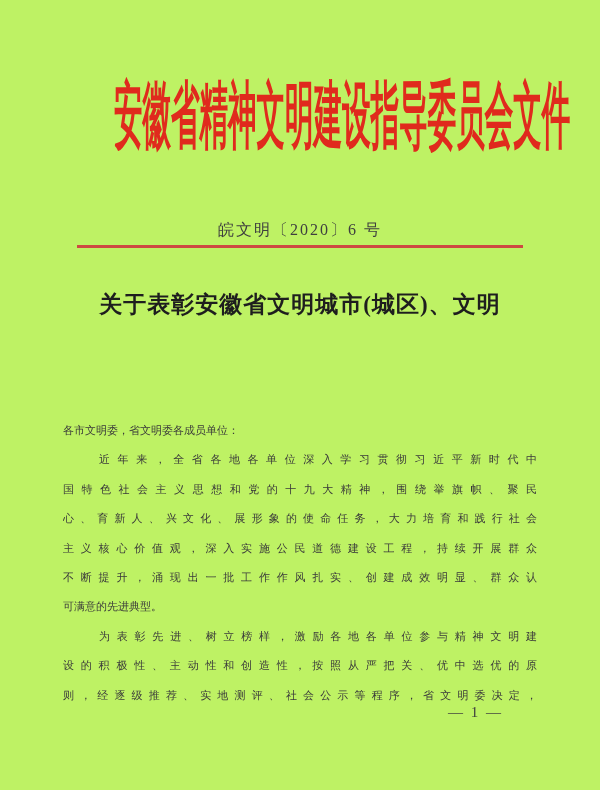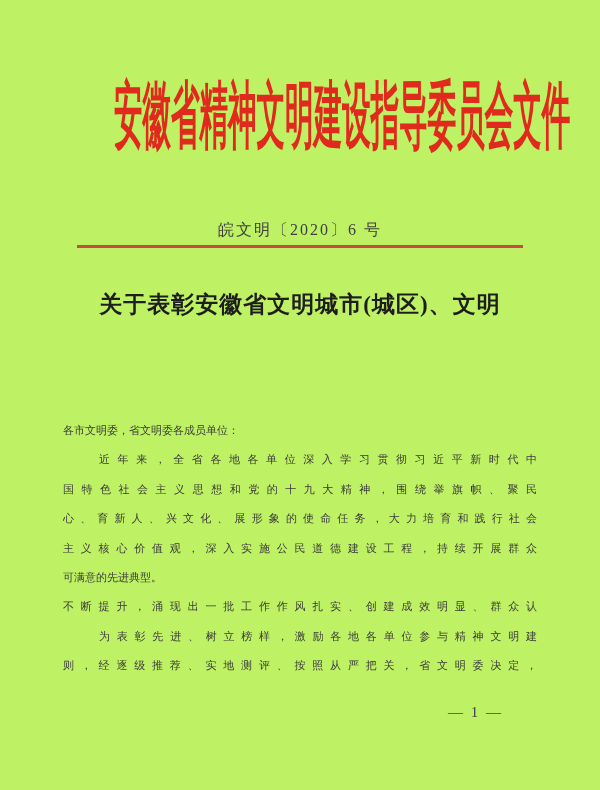--- a/index.html
+++ b/index.html
@@ -112,21 +112,22 @@
   <div class="doc-title">
     <div>关于表彰安徽省文明城市(城区)、文明</div>
   </div>
 
   <div class="body-block" style="color: rgb(58, 58, 58);">
       <div class="line plain">各市文明委，省文明委各成员单位：</div>
       <div class="line indent">近年来，全省各地各单位深入学习贯彻习近平新时代中</div>
       <div class="line">国特色社会主义思想和党的十九大精神，围绕举旗帜、聚民</div>
       <div class="line">心、育新人、兴文化、展形象的使命任务，大力培育和践行社会</div>
       <div class="line">主义核心价值观，深入实施公民道德建设工程，持续开展群众</div>
+      <div class="line">不断提升，涌现出一批工作作风扎实、创建成效明显、群众认</div>
       <div class="line plain">可满意的先进典型。</div>
-      <div class="line">不断提升，涌现出一批工作作风扎实、创建成效明显、群众认</div>
       <div class="line indent">为表彰先进、树立榜样，激励各地各单位参与精神文明建</div>
-      <div class="line">则，经逐级推荐、实地测评、按照从严把关，省文明委决定，</div>
+      <div class="line">设的积极性、主动性和创造性，按照从严把关、优中选优的原</div>
+      <div class="line">则，经逐级推荐、实地测评、社会公示等程序，省文明委决定，</div>
     </div>
 
   <div class="page-number">— 1 —</div>
 
 </div>
 
 </body></html>

